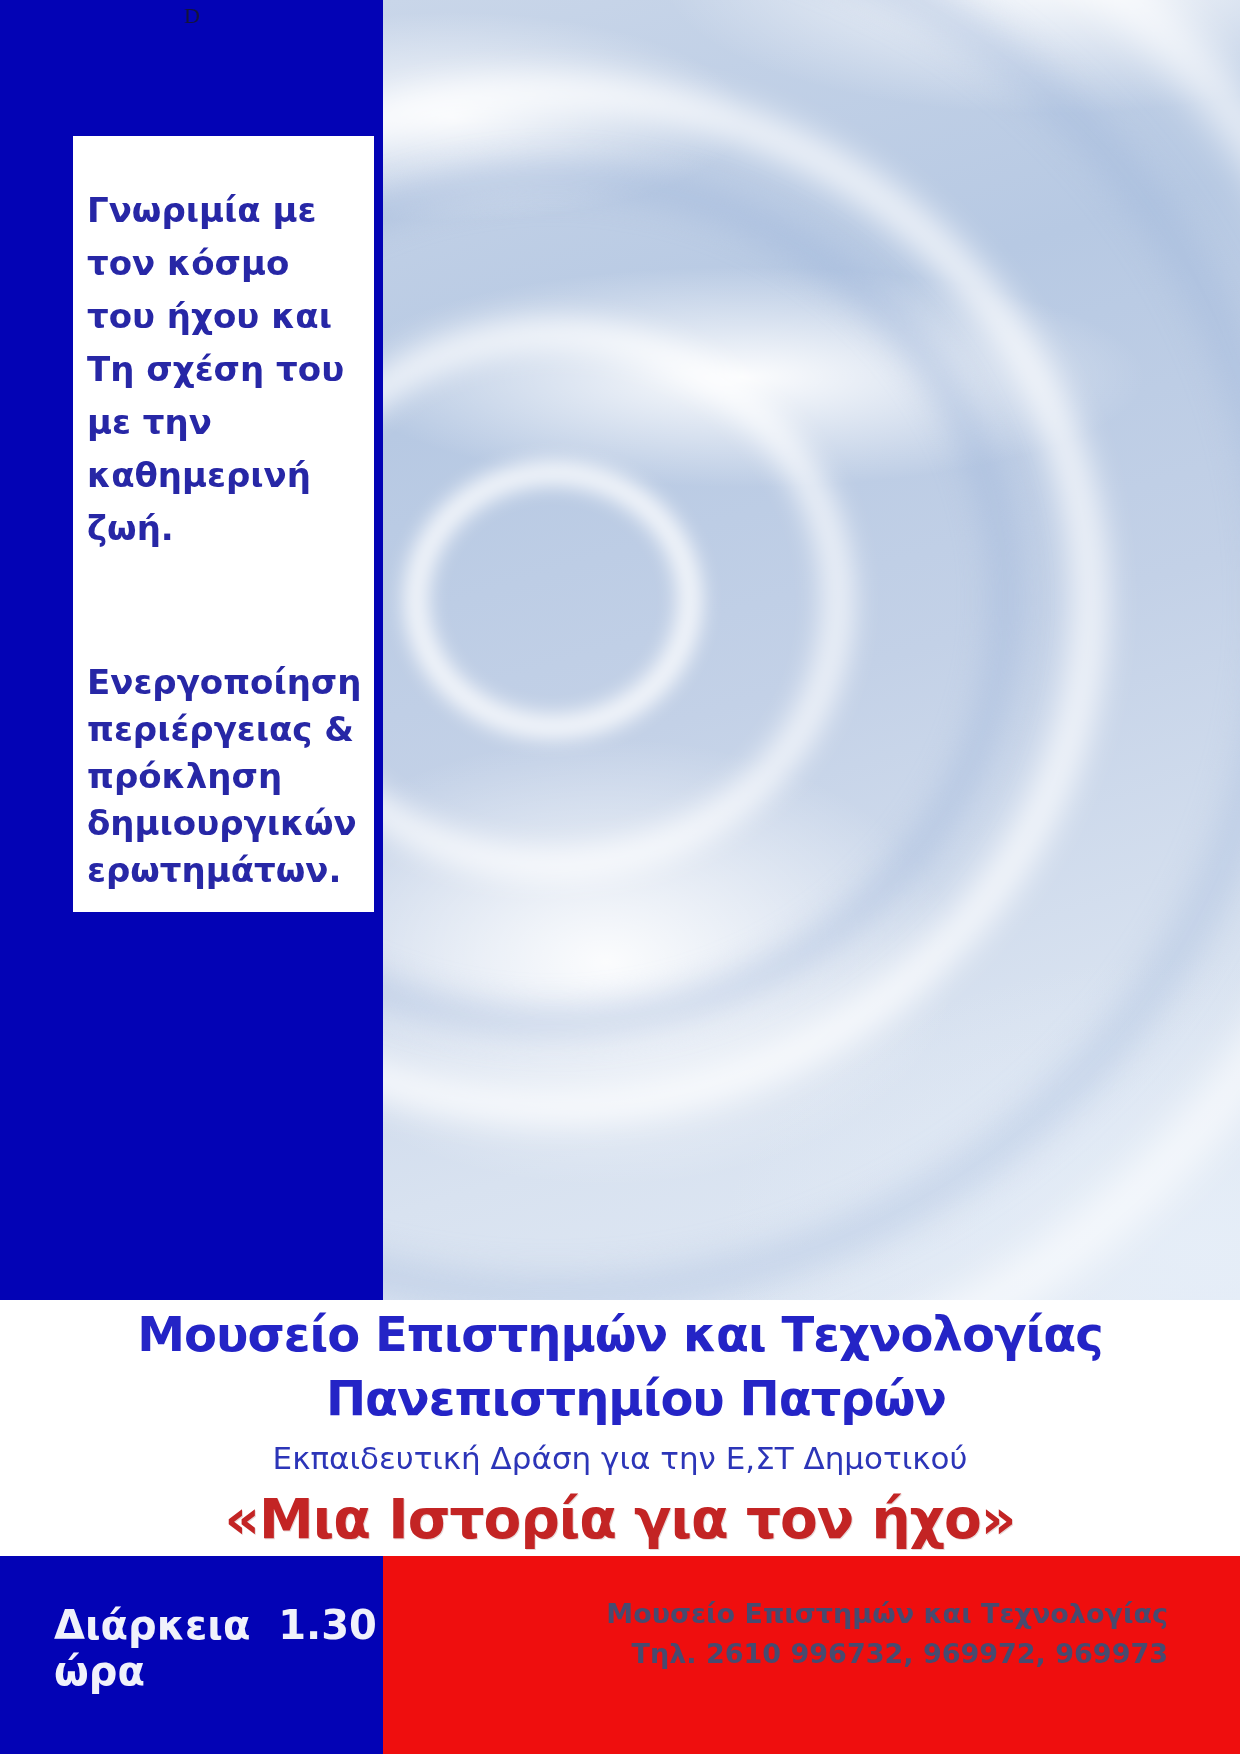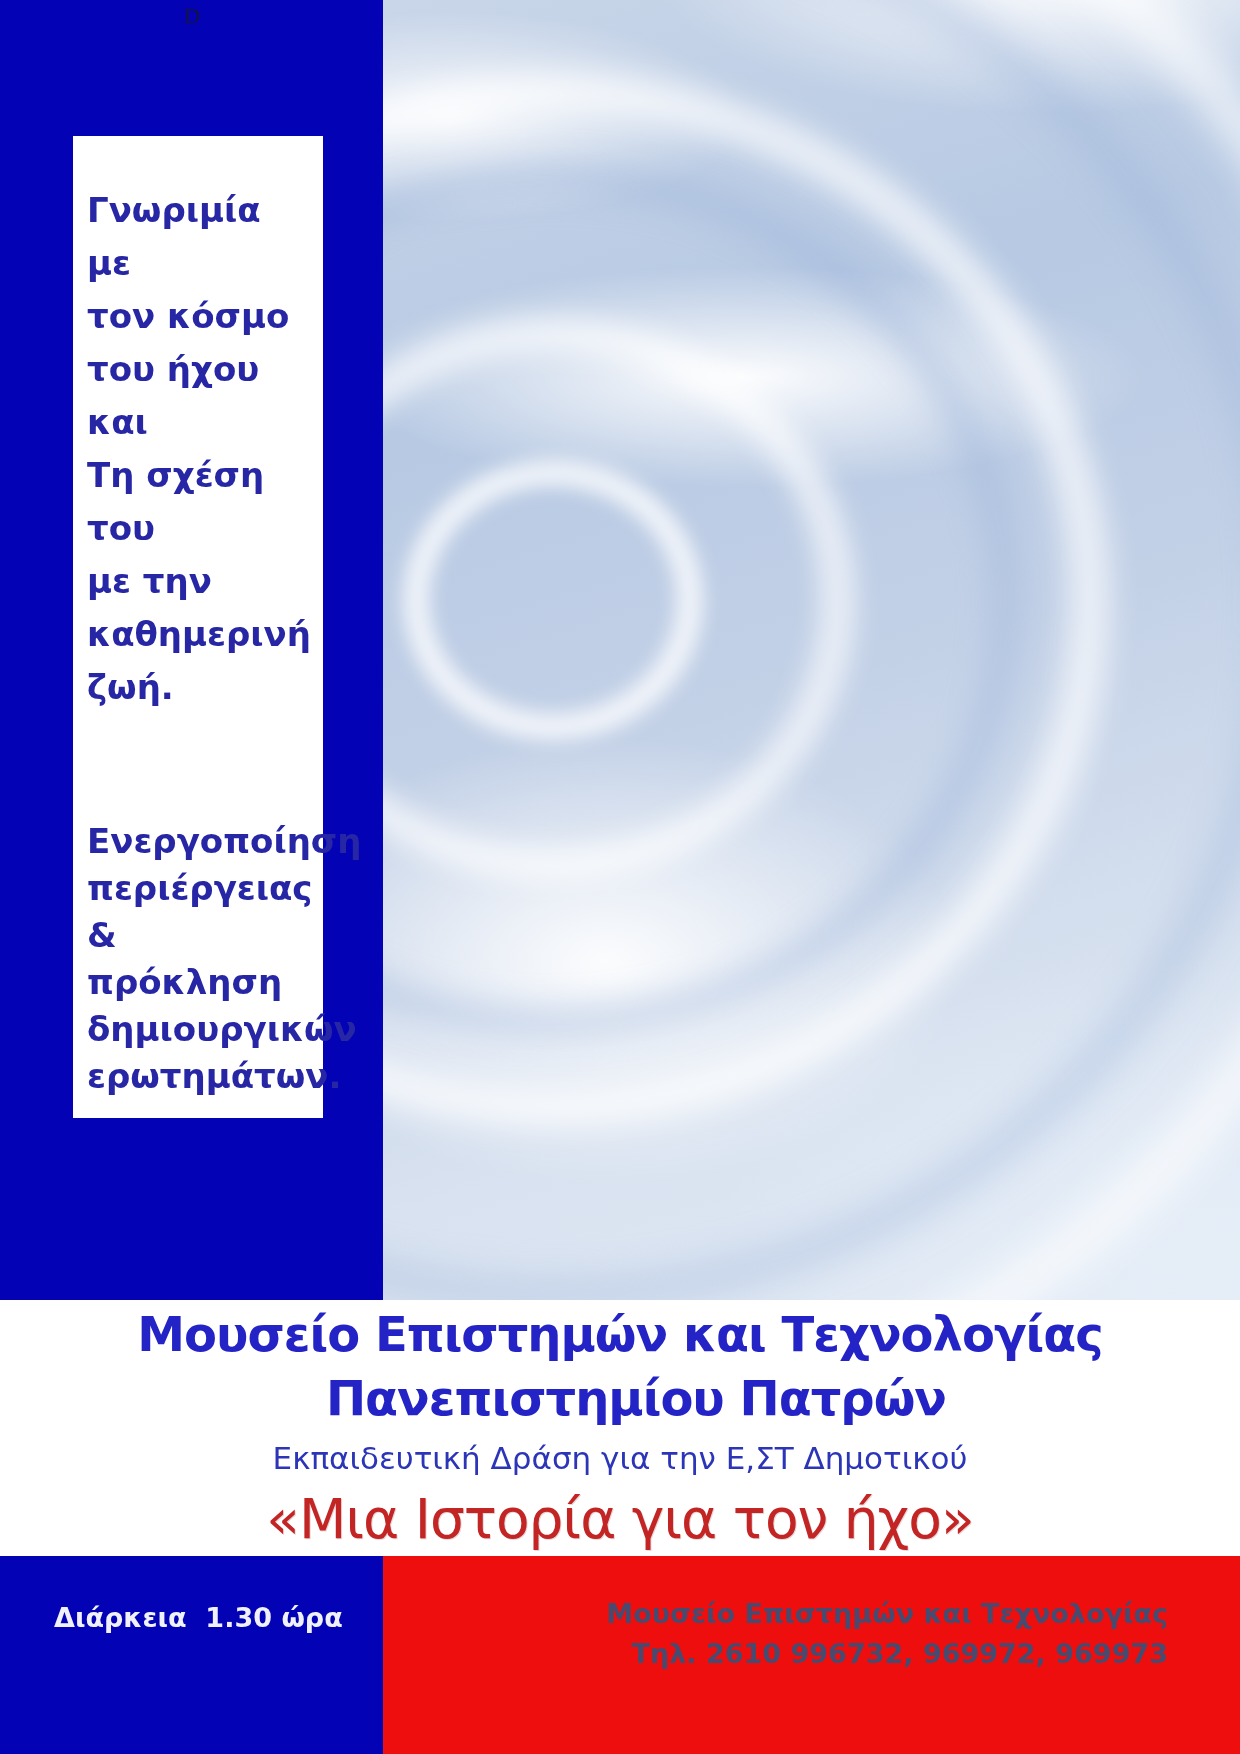--- a/index.html
+++ b/index.html
@@ -14,21 +14,21 @@
 
   .sidebar { width:383px; background:#0303b5; position:relative; flex:0 0 383px; }
 
   .d-mark {
     position:absolute; left:184px; top:3px;
     font-family:"Liberation Serif","DejaVu Serif",serif;
     font-size:22px; color:#14143a; font-weight:400;
   }
 
   .white-box {
-    position:absolute; left:73px; top:136px; width:250px;
+    position:absolute; left:73px; top:136px; width:301px;
     background:#ffffff; box-sizing:border-box;
     padding:48px 8px 18px 14px;
   }
   .white-box p {
     margin:0; color:#2727a6; font-weight:bold; font-size:34px;
   }
   .wb-p1 { line-height:53px; }
   .wb-p2 { line-height:49px; margin-top:78px !important; }
   .wb-p3 { line-height:47px; margin-top:104px !important; }
 
@@ -56,30 +56,30 @@
 
   
   .title-band { height:256px; text-align:center; background:#ffffff; }
   .museum-title {
     padding-top:6px; font-size:48px; font-weight:bold; color:#2424c6;
     line-height:56px; letter-spacing:-1px;
   }
   .museum-title.line2 { padding-top:8px;padding-left:32px; }
   .subtitle { margin-top:14px; font-size:31px; font-weight:normal; color:#2c35b8; line-height:36px; }
   .event-title {
-    margin-top:12px; font-size:55px; font-weight:normal; color:#c32424;
+    margin-top:12px; font-size:55px; font-weight:bold; color:#c32424;
     line-height:62px; letter-spacing:-1px; text-shadow:1px 1px 0 rgba(120,40,40,.18);
   }
 
   
   .footer { height:198px; display:flex; }
   .duration-block {
     width:383px; flex:0 0 383px; background:#0303b5; box-sizing:border-box;
     padding:46px 0 0 54px;
-    color:#f0f1fb; font-size:27px; font-weight:bold;
+    color:#f0f1fb; font-size:40px; font-weight:bold;
   }
   .contact-block {
     flex:1 1 auto; background:#ef0e0e; box-sizing:border-box;
     padding:38px 72px 0 0; text-align:right;
     color:#474b70; font-size:27px; font-weight:bold; line-height:40px;
   }
 </style>
 </head>
 <body>
 

